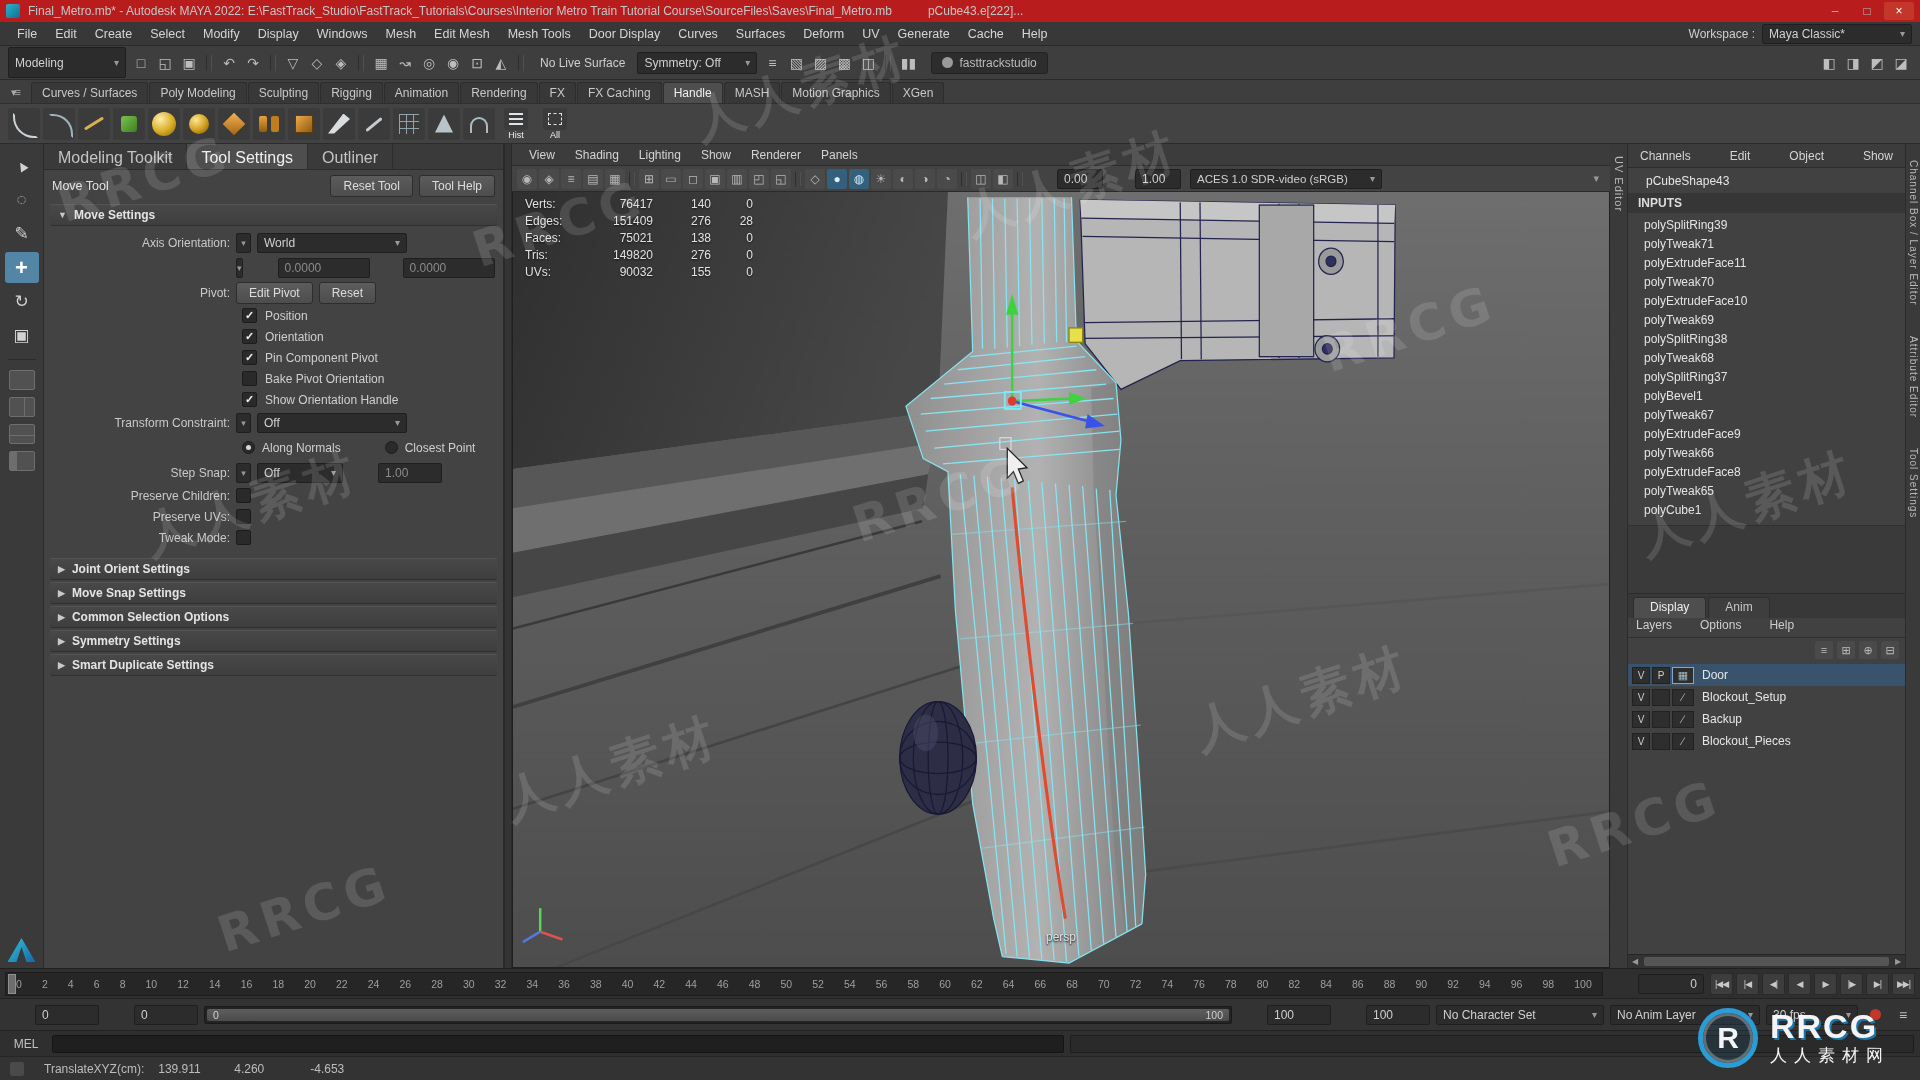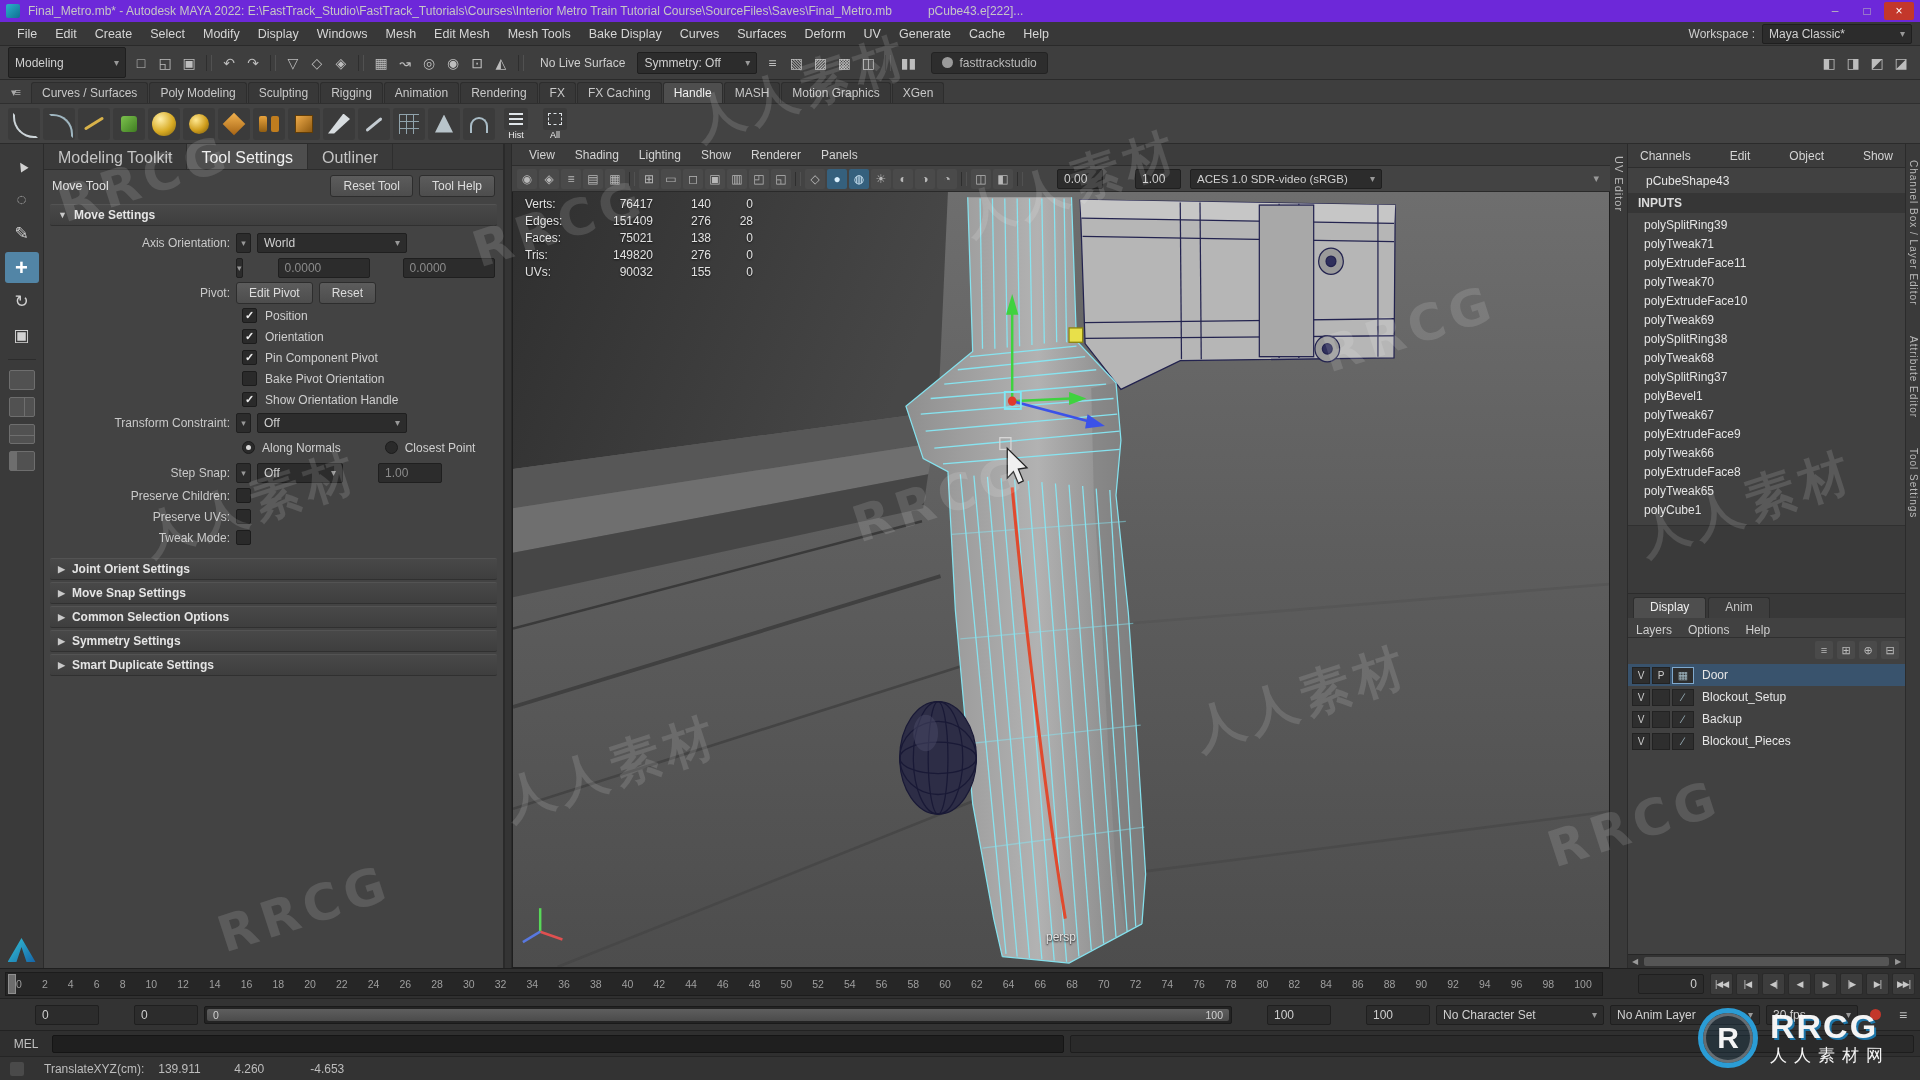--- a/index.html
+++ b/index.html
@@ -2,21 +2,21 @@
 <html><head>
 <meta charset="utf-8">
 <style>
   * { box-sizing: border-box; margin: 0; padding: 0; }
   html,body { width:1920px; height:1080px; overflow:hidden; }
   body { background:#444; color:#ccc; font-family:"Liberation Sans", sans-serif; font-size:12px; user-select:none; }
   #app { position:relative; width:1920px; height:1080px; display:flex; flex-direction:column; background:#3c3c3c; }
   .spacer { flex:1; }
 
   
-  .titlebar { height:22px; background:#6d28d9; display:flex; align-items:center; padding:0 6px; gap:8px; color:#c6c6c6; flex-shrink:0; }
+  .titlebar { height:22px; background:#b91c1c; display:flex; align-items:center; padding:0 6px; gap:8px; color:#c6c6c6; flex-shrink:0; }
   .app-icon { width:14px; height:14px; border-radius:2px; background:linear-gradient(135deg,#2cb2cc,#0f6f93); flex-shrink:0; }
   .title-text { white-space:nowrap; overflow:hidden; text-overflow:ellipsis; max-width:1000px; font-size:12px; }
   .title-sel { margin-left:28px; font-size:12px; color:#c6c6c6; }
   .win-btns { display:flex; gap:2px; }
   .win-btn { width:30px; height:18px; display:flex; align-items:center; justify-content:center; color:#bbb; font-size:12px; }
   .win-btn.close-button { background:#c3372b; color:#fff; border-radius:2px; }
 
   
   .menubar { height:24px; background:#383838; border-bottom:1px solid #2a2a2a; display:flex; align-items:center; padding:0 8px; gap:1px; flex-shrink:0; }
   .menu-item { padding:3px 9px; font-size:12.5px; color:#d6d6d6; }
@@ -146,21 +146,21 @@
   .cb-menu { font-size:12px; color:#d4d4d4; }
   .cb-shape { padding:6px 6px 3px 18px; font-size:12px; color:#e6e6e6; }
   .cb-inputs { background:#363636; padding:3px 10px; font-size:12px; color:#dcdcdc; font-weight:bold; margin-top:2px; }
   .cb-nodes { padding:3px 0 0; }
   .cb-node { padding:2px 4px 2px 16px; font-size:12px; color:#e4e4e4; line-height:15px; white-space:nowrap; }
   .cb-empty { flex:1; margin-top:5px; background:#3a3a3a; border-top:1px solid #303030; }
   .layer-editor { height:375px; display:flex; flex-direction:column; background:#414141; border-top:1px solid #2b2b2b; flex-shrink:0; }
   .le-tabs { display:flex; height:24px; background:#383838; padding:3px 5px 0; gap:2px; }
   .le-tab { padding:2px 16px; font-size:12px; color:#c6c6c6; background:#3e3e3e; border:1px solid #2d2d2d; border-bottom:none; border-radius:3px 3px 0 0; }
   .le-tab.active { background:#4e4e4e; color:#eee; }
-  .le-menus { display:flex; height:20px; align-items:flex-end; padding:0 8px; gap:16px; border-bottom:1px solid #2f2f2f; }
+  .le-menus { display:flex; height:20px; align-items:flex-start; padding:0 8px; gap:28px; border-bottom:1px solid #2f2f2f; }
   .le-menu { font-size:12px; color:#cecece; }
   .le-icons { justify-content:flex-end; padding:3px 6px; gap:4px; }
   .le-icon { width:18px; height:18px; font-size:11px; color:#bbb; background:#4a4a4a; border-radius:2px; display:flex; align-items:center; justify-content:center; }
   .le-layers { flex:1; padding-top:2px; }
   .layer-row { display:flex; align-items:center; height:22px; gap:2px; padding:0 4px; }
   .layer-row.selected { background:#39536d; }
   .lr-box { width:18px; height:17px; background:#2e2e2e; border:1px solid #222; display:flex; align-items:center; justify-content:center; font-size:10px; color:#ccc; flex-shrink:0; }
   .lr-swatch { width:22px; height:17px; background:#2e2e2e; border:1px solid #222; display:flex; align-items:center; justify-content:center; font-size:11px; color:#9fb6c0; flex-shrink:0; }
   .layer-row.selected .lr-swatch { border-color:#7fa8cc; }
   .lr-name { flex:1; font-size:12px; color:#e6e6e6; padding-left:6px; white-space:nowrap; }
@@ -226,21 +226,21 @@
         <div class="menu-item" data-name="menu-item">File</div>
         <div class="menu-item" data-name="menu-item">Edit</div>
         <div class="menu-item" data-name="menu-item">Create</div>
         <div class="menu-item" data-name="menu-item">Select</div>
         <div class="menu-item" data-name="menu-item">Modify</div>
         <div class="menu-item" data-name="menu-item">Display</div>
         <div class="menu-item" data-name="menu-item">Windows</div>
         <div class="menu-item" data-name="menu-item">Mesh</div>
         <div class="menu-item" data-name="menu-item">Edit Mesh</div>
         <div class="menu-item" data-name="menu-item">Mesh Tools</div>
-        <div class="menu-item" data-name="menu-item">Bake Display</div>
+        <div class="menu-item" data-name="menu-item">Door Display</div>
         <div class="menu-item" data-name="menu-item">Curves</div>
         <div class="menu-item" data-name="menu-item">Surfaces</div>
         <div class="menu-item" data-name="menu-item">Deform</div>
         <div class="menu-item" data-name="menu-item">UV</div>
         <div class="menu-item" data-name="menu-item">Generate</div>
         <div class="menu-item" data-name="menu-item">Cache</div>
         <div class="menu-item" data-name="menu-item">Help</div>
       </div>
     <span class="spacer"></span>
     <span class="ws-label" data-name="workspace-label">Workspace :</span>

